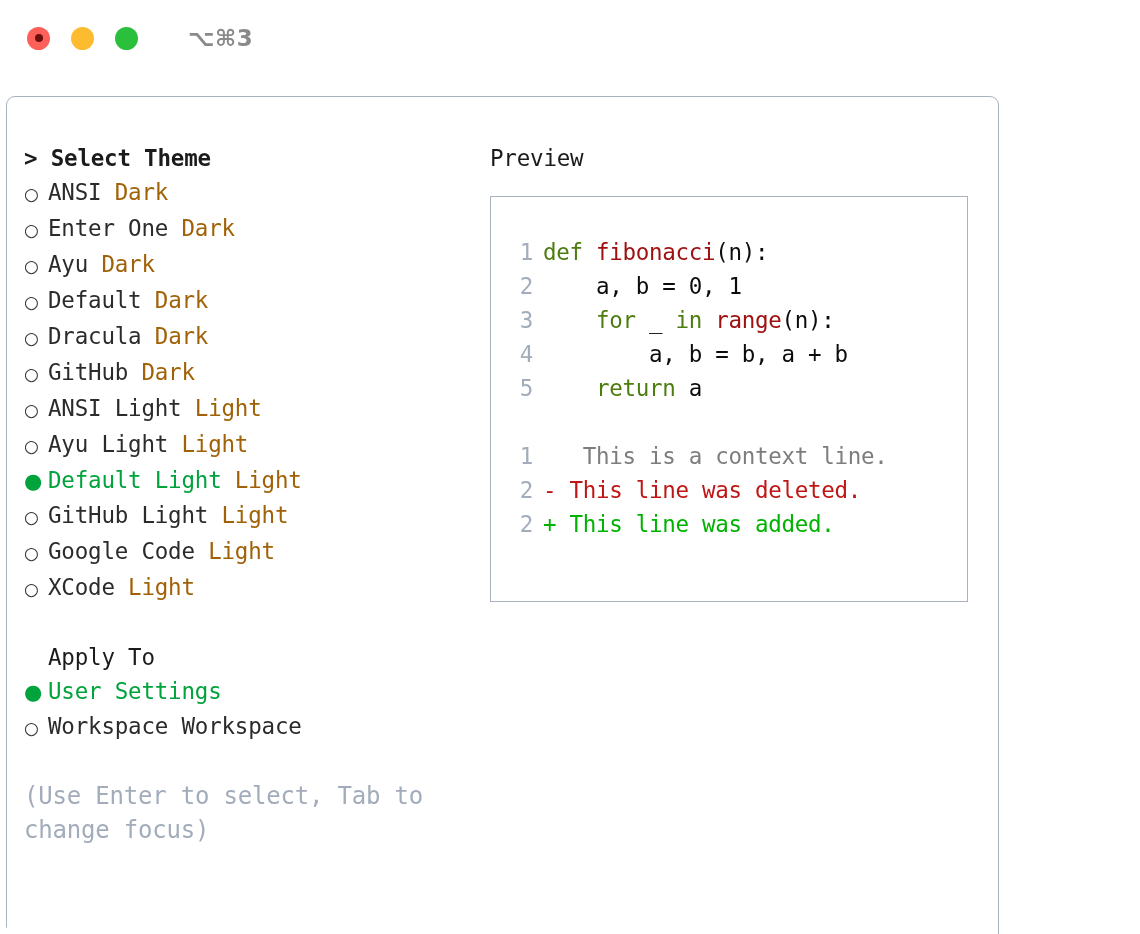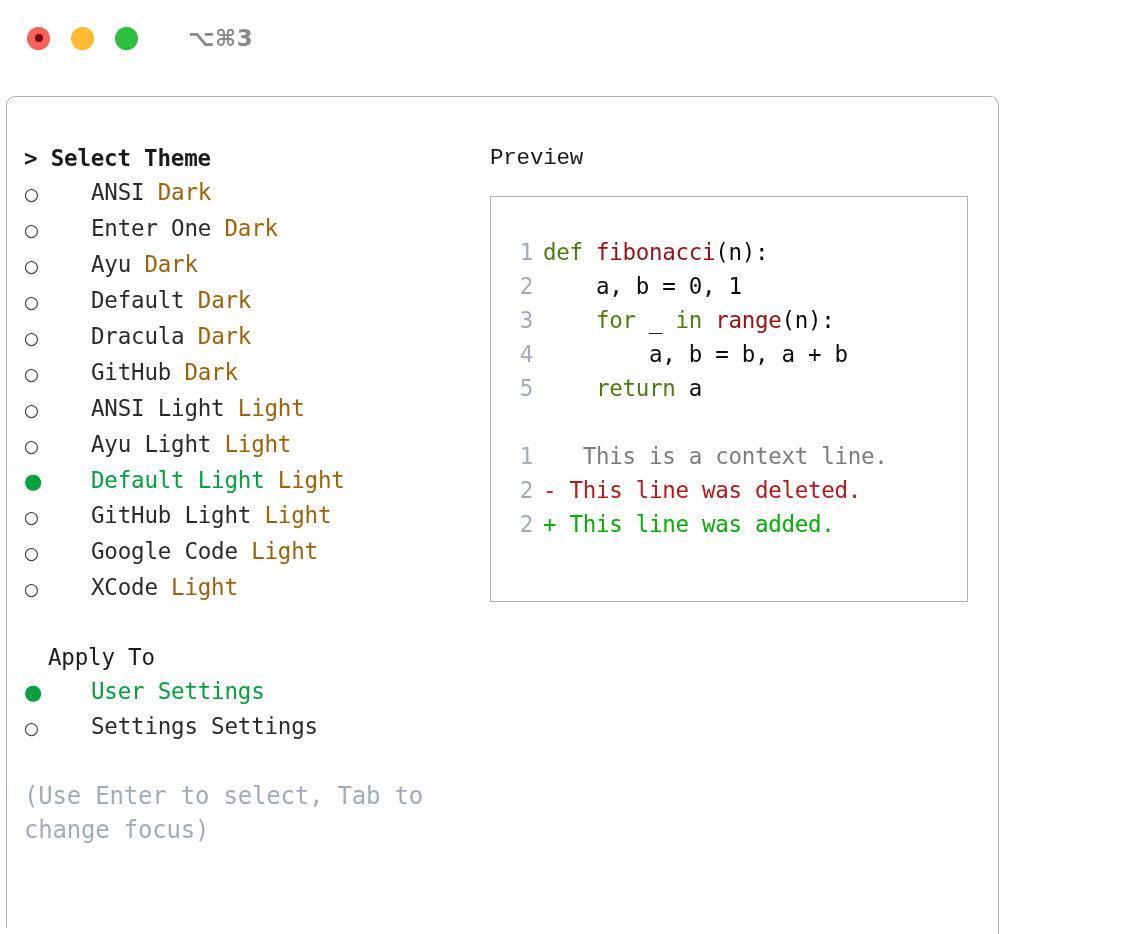--- a/index.html
+++ b/index.html
@@ -109,21 +109,21 @@
     flex: none;
     color: #3a3a3a;
     font-family: "DejaVu Sans", "Liberation Sans", sans-serif;
     font-size: 17px;
     line-height: 34px;
   }
   .bullet.sel {
     color: #00a33c;
     font-size: 21px;
   }
-  .opt-label { color: #2b2b2b; margin-left: 43px; }
+  .opt-label { color: #2b2b2b; }
   .opt-row.selected .opt-label { color: #00a33c; }
   .opt-badge { color: #a16207; }
   .spacer-row { height: 34px; }
   .hint {
     margin-top: 34px;
     font-size: 24px;
     line-height: 34px;
     color: #a2acba;
     width: 412px;
     letter-spacing: -0.2px;
@@ -132,21 +132,20 @@
   .right-col {
     flex: 1;
     padding-left: 15px;
     box-sizing: border-box;
   }
   .preview-title {
     font-size: 22.5px;
     line-height: 34px;
     color: #1b1b1b;
     letter-spacing: -0.2px;
-    font-family: Liberation Mono, monospace;
   }
   .preview-box {
     margin-top: 21px;
     width: 478px;
     height: 406px;
     border: 1.6px solid #a9b3c0;
     box-sizing: border-box;
     padding: 38px 0 0 16px;
     background: #ffffff;
   }
@@ -206,21 +205,21 @@
             <div class="opt-row"><span class="bullet">○</span><span class="opt-label">Google Code</span><span class="opt-badge"> Light</span></div>
             <div class="opt-row"><span class="bullet">○</span><span class="opt-label">XCode</span><span class="opt-badge"> Light</span></div>
           </div>
 
         <div class="spacer-row"></div>
 
         <div class="section-title"><span style="display:inline-block;width:24px"></span><span>Apply To</span></div>
 
         <div id="apply-list">
             <div class="opt-row selected"><span class="bullet sel">●</span><span class="opt-label">User Settings</span></div>
-            <div class="opt-row"><span class="bullet">○</span><span class="opt-label">Settings Settings</span></div>
+            <div class="opt-row"><span class="bullet">○</span><span class="opt-label">Workspace Workspace</span></div>
           </div>
 
         <div class="hint">(Use Enter to select, Tab to change focus)</div>
       </div>
 
       <div class="right-col">
         <div class="preview-title">Preview</div>
 
         <div class="preview-box">
           <div id="code-block">

